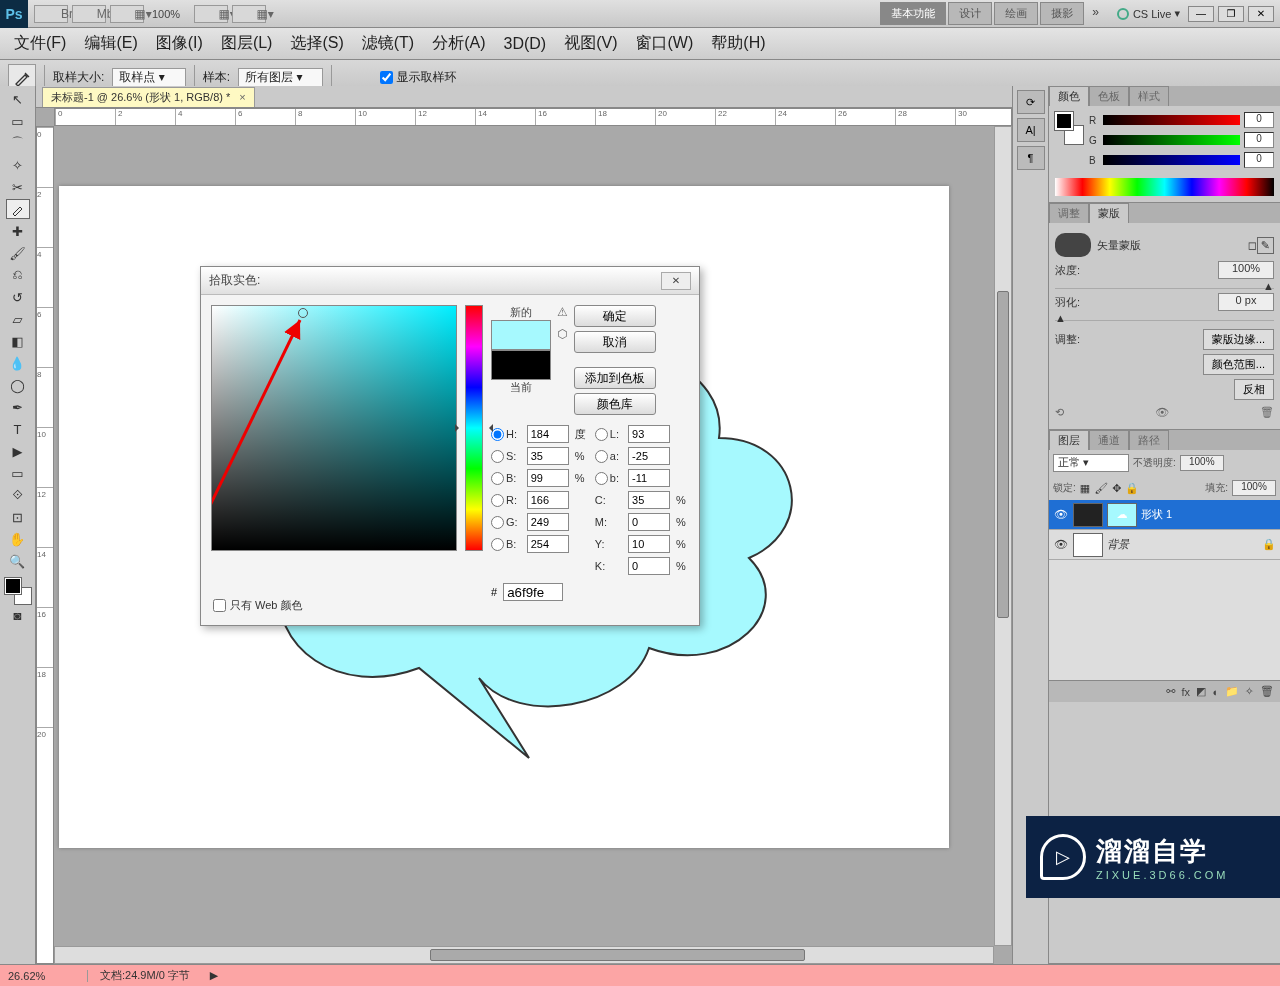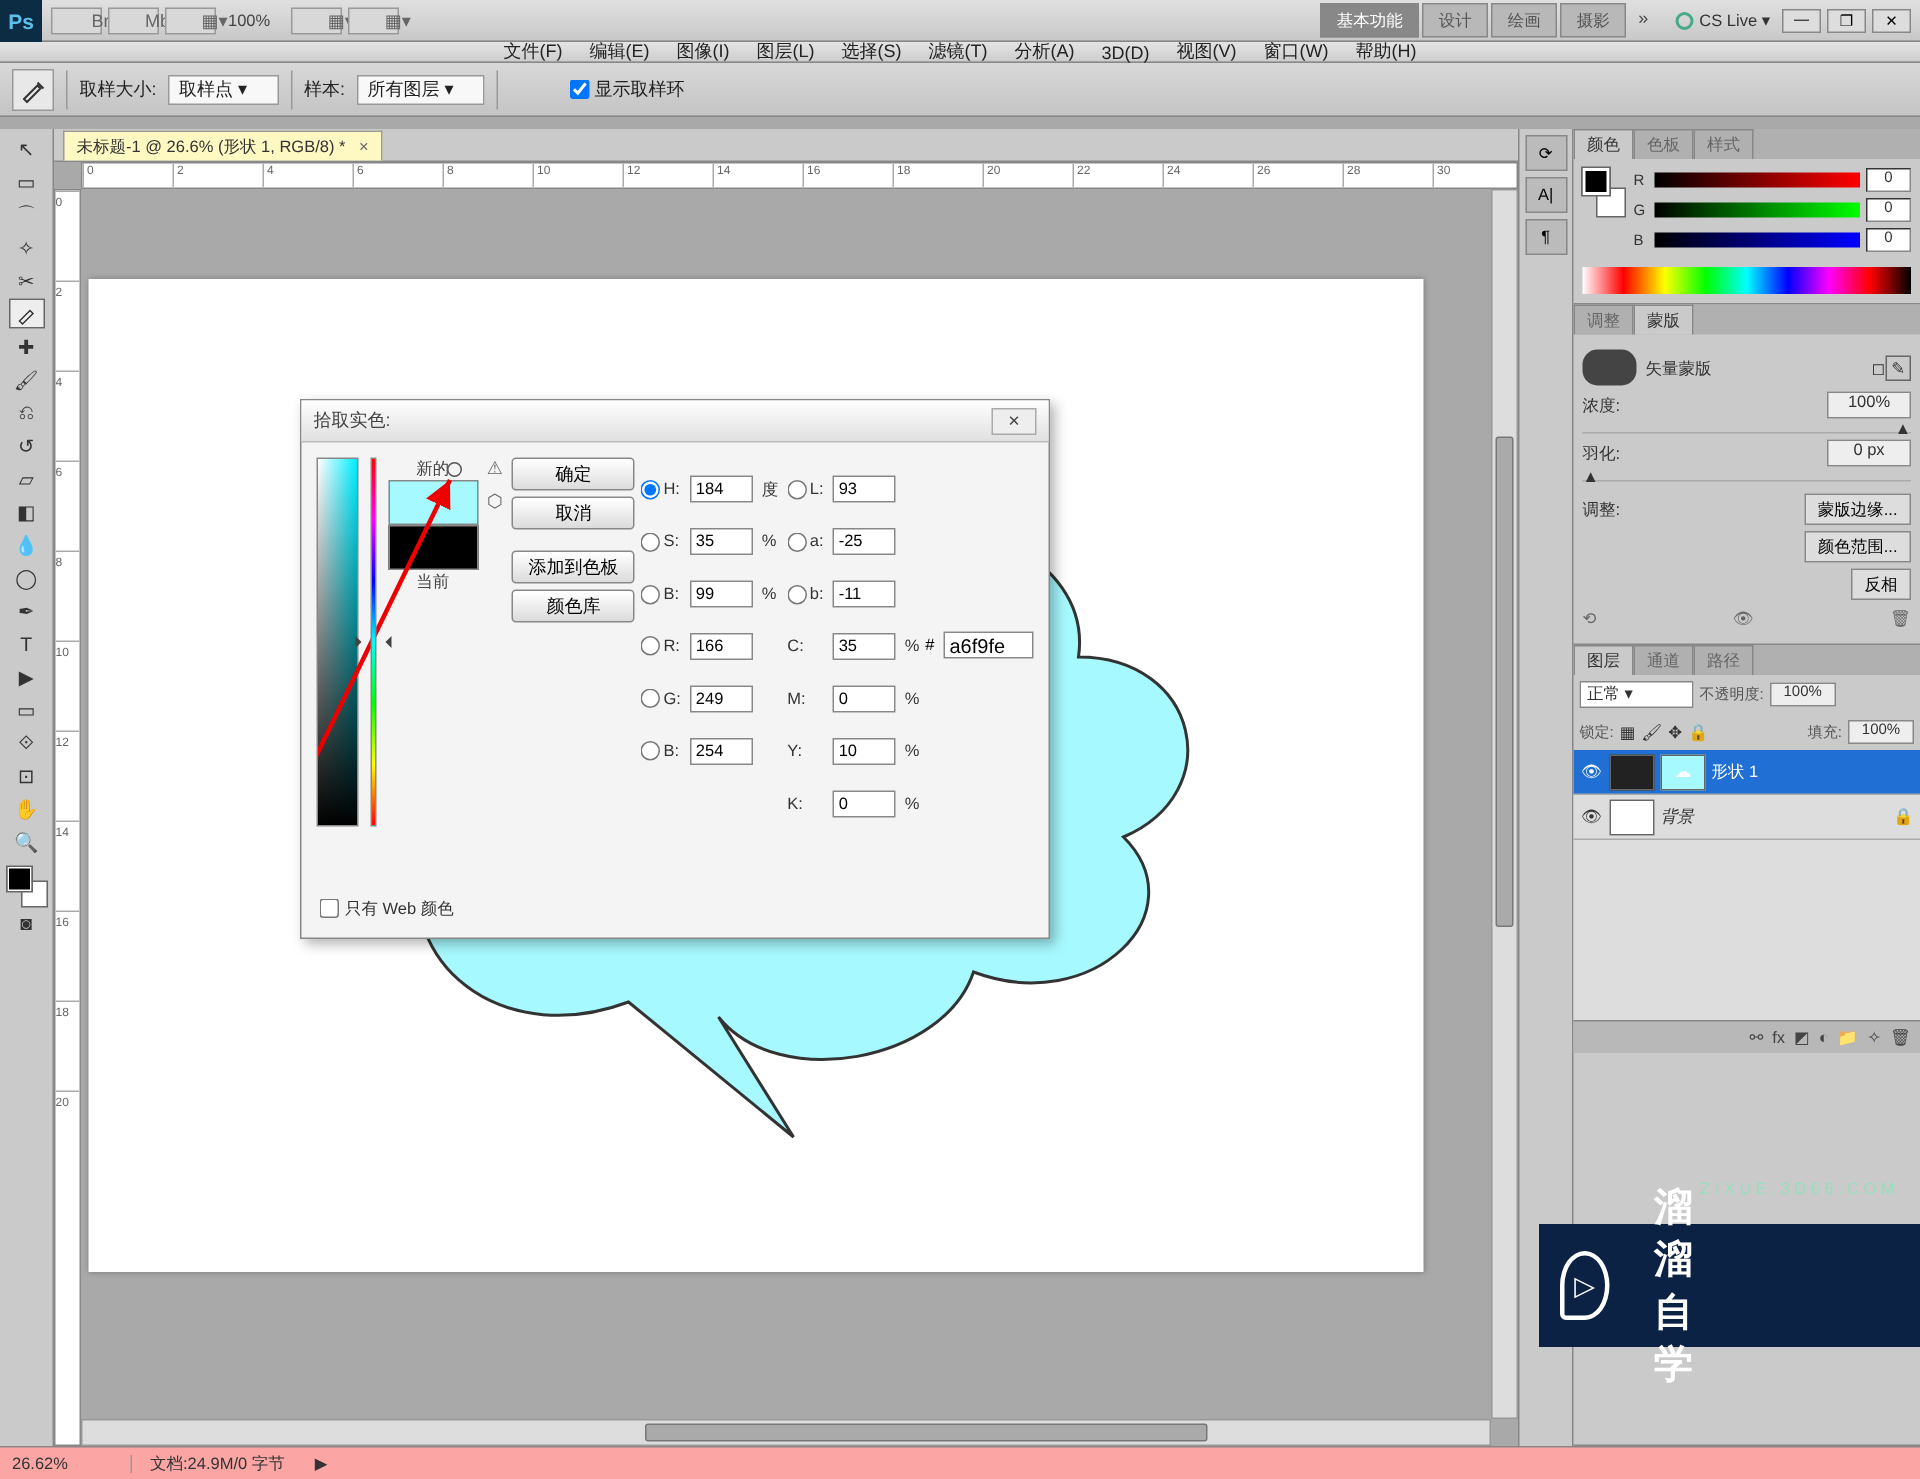--- a/index.html
+++ b/index.html
@@ -15,21 +15,21 @@
 .workspace-tabs { display: flex; gap: 2px; margin-right: 4px; }
 .ws-tab { padding: 3px 10px; background: #b8b8b8; color: #555; font-size: 11px; border: 1px solid #888; }
 .ws-tab.active { background: #888; color: #fff; }
 .ws-more { padding: 3px 6px; color: #444; }
 .cslive { display: flex; align-items: center; margin: 0 8px; color: #333; font-size: 11px; }
 .cslive-circle { width: 12px; height: 12px; border: 2px solid #4a8; border-radius: 50%; margin-right: 4px; }
 .win-btns { display: flex; gap: 4px; margin-right: 6px; }
 .win-btn { width: 26px; height: 16px; border: 1px solid #888; background: #ddd; font-size: 10px; display: flex; align-items: center; justify-content: center; }
 
 
-.menubar { height: 14px; background: linear-gradient(#e4e4e4,#cdcdcd); display: flex; align-items: center; padding: 0 6px; border-bottom: 1px solid #888; font-size: 12px; color: #222; gap: 2px; justify-content: center; }
+.menubar { height: 32px; background: linear-gradient(#e4e4e4,#cdcdcd); display: flex; align-items: center; padding: 0 6px; border-bottom: 1px solid #888; font-size: 16px; color: #222; gap: 2px; }
 .menubar span { padding: 2px 8px; cursor: default; }
 
 
 .optionsbar { height: 36px; background: linear-gradient(#d8d8d8,#c4c4c4); display: flex; align-items: center; padding: 0 8px; border-bottom: 1px solid #888; font-size: 12px; color: #222; gap: 8px; }
 .optionsbar .tool-ind { width: 28px; height: 28px; background: #e8e8e8; border: 1px solid #999; display: flex; align-items: center; justify-content: center; }
 .opt-select { height: 20px; border: 1px solid #999; background: #f8f8f8; padding: 0 20px 0 6px; position: relative; }
 .opt-divider { width: 1px; height: 26px; background: #999; }
 .opt-check { display: flex; align-items: center; gap: 3px; margin-left: 40px; }
 .opt-check input { width: 13px; height: 13px; }
 
@@ -113,41 +113,41 @@
 .dlg-titlebar .spacer { flex: 1; }
 .dlg-close { width: 30px; height: 18px; border: 1px solid #aaa; background: #eee; display: flex; align-items: center; justify-content: center; font-size: 10px; }
 .dlg-body { display: flex; padding: 10px; gap: 8px; }
 .sv-area { width: 246px; height: 246px; position: relative; border: 1px solid #888; background: linear-gradient(to bottom, rgba(0,0,0,0), #000), linear-gradient(to right, #fff, hsl(184,100%,50%)); }
 .sv-cursor { position: absolute; top: 2px; left: 86px; width: 10px; height: 10px; border: 1px solid #555; border-radius: 50%; }
 .red-arrow { position: absolute; stroke: #e00; stroke-width: 3; fill: none; }
 .hue-strip { width: 18px; height: 246px; border: 1px solid #888; background: linear-gradient(to bottom, red, magenta, blue, cyan, lime, yellow, red); position: relative; }
 .hue-cursor { position: absolute; top: 118px; left: -5px; right: -5px; height: 4px; border-top: 4px solid transparent; border-bottom: 4px solid transparent; }
 .hue-cursor::before { content:""; position:absolute; left:-6px; top:-4px; border:4px solid transparent; border-left-color:#444; }
 .hue-cursor::after { content:""; position:absolute; right:-6px; top:-4px; border:4px solid transparent; border-right-color:#444; }
-.dlg-right { flex: 1; display: flex; flex-direction: row; gap: 4px; }
+.dlg-right { flex: 1; display: flex; flex-direction: column; gap: 4px; }
 .swatch-compare { display: flex; gap: 6px; align-items: flex-start; }
 .new-cur { width: 60px; }
 .new-cur .lbl { text-align: center; font-size: 11px; color: #444; }
 .new-cur .box { height: 30px; border: 1px solid #888; }
 .new-cur .box.new { background: #a6f9fe; }
 .new-cur .box.cur { background: #000; }
 .dlg-btns { display: flex; flex-direction: column; gap: 4px; }
 .dlg-btn { width: 82px; height: 22px; background: linear-gradient(#fff,#dcdcdc); border: 1px solid #888; border-radius: 3px; font-size: 12px; }
 .fields { display: grid; grid-template-columns: auto 42px auto auto 42px auto; gap: 4px 6px; align-items: center; font-size: 11px; color: #333; margin-top: 6px; }
 .fields input[type=text] { width: 42px; height: 18px; border: 1px solid #888; padding: 0 3px; text-align: left; font-size: 11px; }
 .fields .rb { display: flex; align-items: center; gap: 2px; }
 .hex-row { display: flex; align-items: center; gap: 6px; margin-top: 4px; font-size: 11px; }
 .hex-row input { width: 60px; height: 18px; border: 1px solid #888; padding: 0 3px; }
 .web-only { position: absolute; bottom: 12px; left: 12px; display: flex; align-items: center; gap: 4px; font-size: 11px; color: #333; }
 .warn-icons { display: flex; flex-direction: column; gap: 8px; align-items: center; font-size: 12px; color: #666; }
 
 
 .watermark { position: absolute; right: 0; bottom: 88px; width: 254px; height: 82px; background: #0c2244; color: #fff; display: flex; align-items: center; gap: 10px; padding: 0 14px; z-index: 40; }
 .wm-logo { width: 46px; height: 46px; border: 3px solid #fff; border-radius: 50% 50% 50% 4px; display: flex; align-items: center; justify-content: center; font-size: 18px; }
-.wm-text { display: flex; flex-direction: row; margin-left: 20px; }
+.wm-text { display: flex; flex-direction: column; }
 .wm-main { font-size: 26px; font-weight: bold; letter-spacing: 2px; }
 .wm-sub { font-size: 11px; letter-spacing: 3px; color: #9db; }
 
 .mask-icon-box { width: 36px; height: 24px; background: #444; border-radius: 10px; display: inline-block; }
 .panel-flex { flex: 1; display: flex; flex-direction: column; }
 </style>
 </head>
 <body>
 
 <div class="titlebar">

